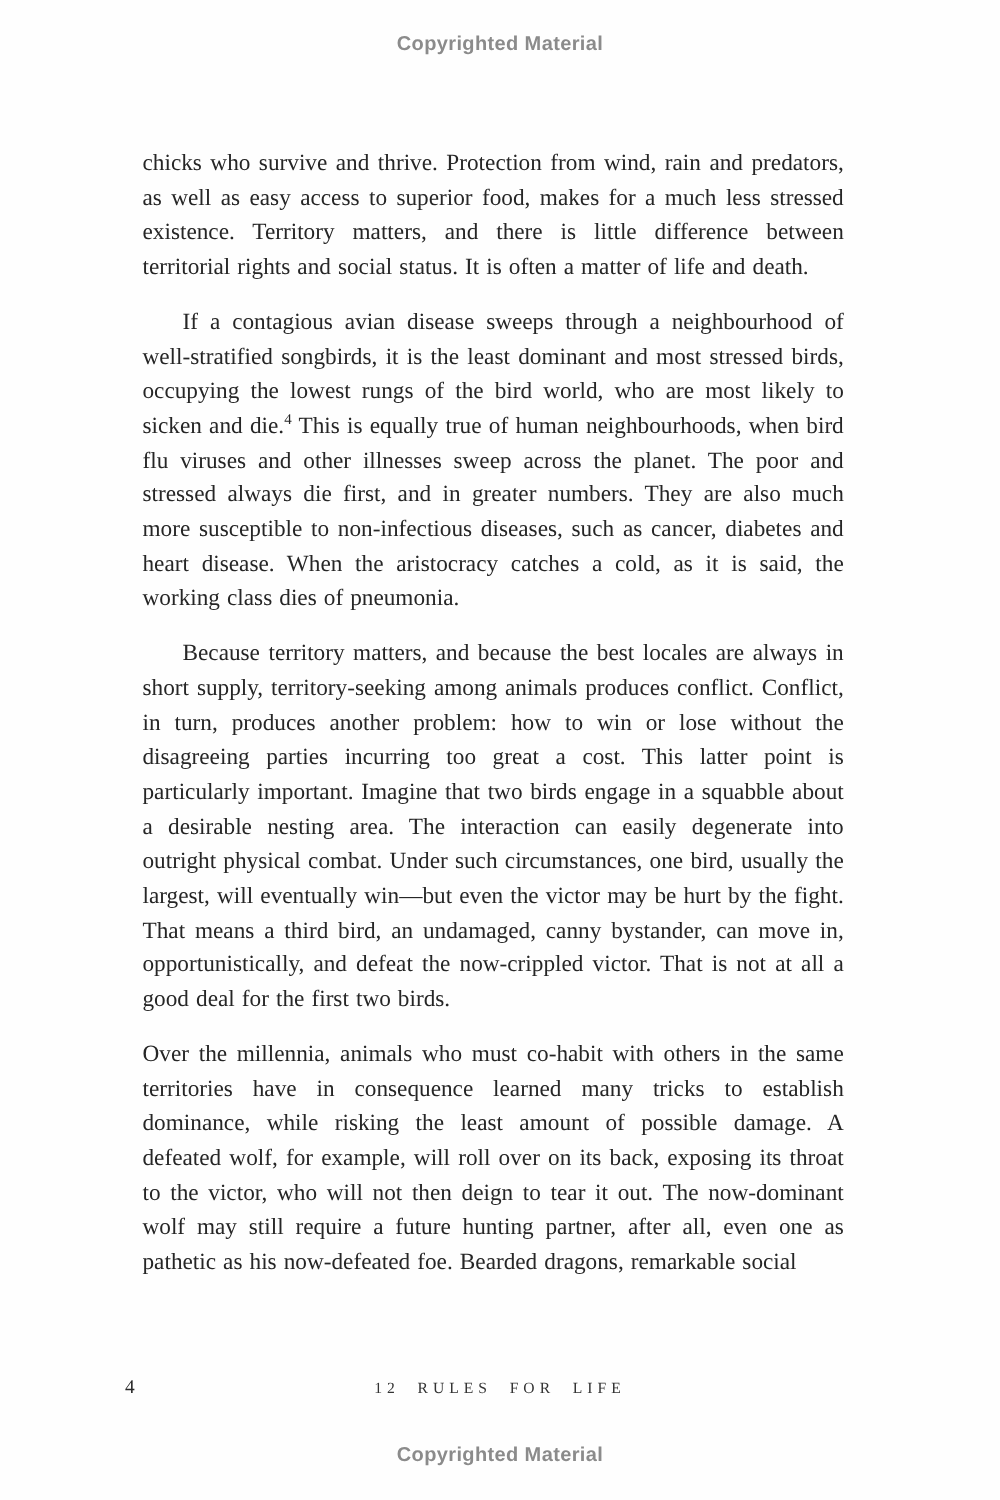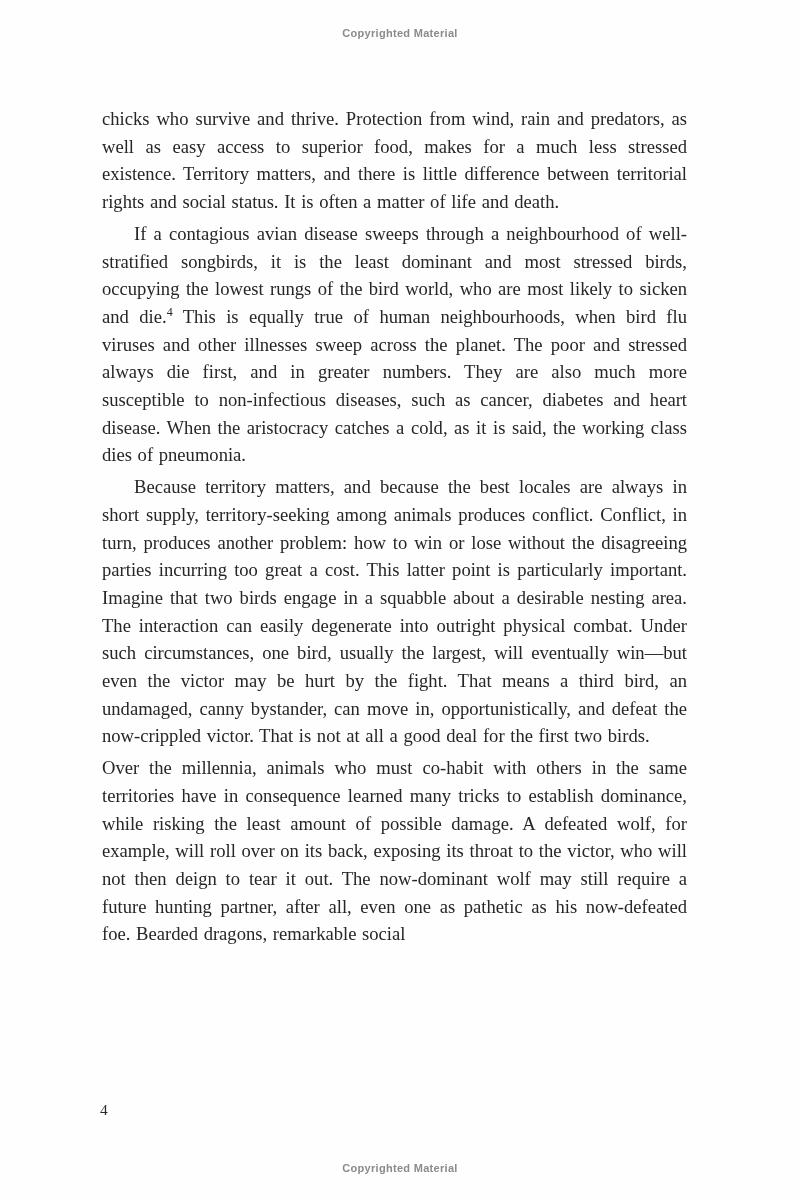--- a/index.html
+++ b/index.html
@@ -14,39 +14,39 @@
     background: #fefefe;
     font-family: "Liberation Serif", serif;
     overflow: hidden;
   }
   .copyright-notice {
     position: absolute;
     left: 0;
     right: 0;
     text-align: center;
     font-family: "Liberation Sans", sans-serif;
-    font-size: 11px;
+    font-size: 16px;
     font-weight: 700;
     color: #8b8b8b;
     letter-spacing: 0.3px;
   }
   .copyright-notice.top { top: 27px; }
   .copyright-notice.bottom { bottom: 26px; }
   .text-block {
     position: absolute;
     left: 98px;
     top: 101px;
     width: 593px;
     font-size: 18.6px;
     line-height: 27.7px;
     color: #262626;
     text-align: justify;
   }
   .text-block p {
-    margin: 4px;
+    margin: 16px;
     padding: 0;
     text-indent: 32px;
     word-spacing: 1px;
   }
   .text-block p.no-indent {
     text-indent: 0;
   }
   .text-block sup {
     font-size: 12px;
     line-height: 0;
@@ -102,17 +102,18 @@
 
     <p>Because territory matters, and because the best locales are always in short supply, territory-seeking among animals produces conflict. Conflict, in turn, produces another problem: how to win or lose without the disagreeing parties incurring too great a cost. This latter point is particularly important. Imagine that two birds engage in a squabble about a desirable nesting area. The interaction can easily degenerate into outright physical combat. Under such circumstances, one bird, usually the largest, will eventually win—but even the victor may be hurt by the fight. That means a third bird, an undamaged, canny bystander, can move in, opportunistically, and defeat the now-crippled victor. That is not at all a good deal for the first two birds.</p>
 
 
     <p class="no-indent">Over the millennia, animals who must co-habit with others in the same territories have in consequence learned many tricks to establish dominance, while risking the least amount of possible damage. A defeated wolf, for example, will roll over on its back, exposing its throat to the victor, who will not then deign to tear it out. The now-dominant wolf may still require a future hunting partner, after all, even one as pathetic as his now-defeated foe. Bearded dragons, remarkable social</p>
 
   </div>
 
   <div class="page-footer">
     <span class="page-number">4</span>
+    <span class="running-title">12 RULES FOR LIFE</span>
   </div>
 
   <div class="copyright-notice bottom">Copyrighted Material</div>
 
 </div>
 
 </body></html>

